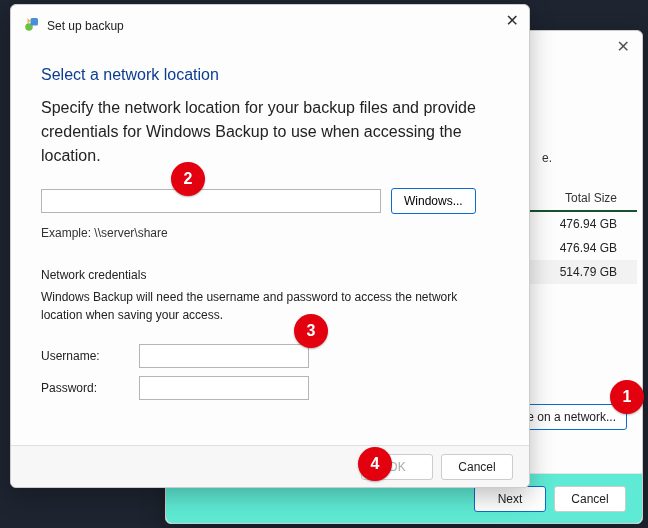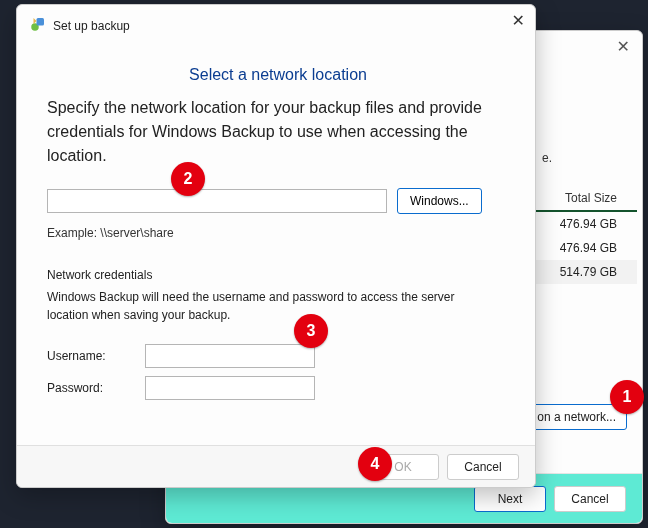--- a/index.html
+++ b/index.html
@@ -59,36 +59,36 @@
   }
   .btn {
     height:26px; min-width:72px; padding:0 14px;
     background:#fff; border:1px solid #ccc; border-radius:3px;
     font-size:12px; color:#222;
   }
   .btn.primary { border:1px solid #0a6cce; }
   .btn:disabled { color:#aaa; }
   
   .win-front {
-    left:16px; top:4px;
+    left:10px; top:4px;
     width:520px; height:484px;
     background:#fdfdfd;
   }
   .title-row {
     display:flex; align-items:center; padding:10px 12px 4px 12px;
     position:relative;
   }
   .title-row .icon { margin-right:6px; }
   .title-row .ttl { font-size:12px; color:#222; }
   .title-row .close {
     position:absolute; right:10px; top:6px;
     font-size:16px; color:#333;
   }
   .content { padding: 8px 26px 0 30px; }
-  .h-main { color:#0b3d91; font-size:16px; margin:18px 0 12px 0; font-weight:400;text-align:center;}
+  .h-main { color:#0b3d91; font-size:16px; margin:18px 0 12px 0; font-weight:400;}
   .p-desc { font-size:16px; color:#222; line-height:1.5; margin:0 0 20px 0; max-width:440px;}
   .lbl { font-size:12px; margin-bottom:4px; }
   .row-loc { display:flex; align-items:center; gap:10px; }
   .inp {
     height:24px; border:1px solid #b5b5b5; background:#fff;
     font-size:12px; padding:0 4px;
   }
   .inp-loc { width:340px; }
   .browse-btn {
     height:26px; padding:0 12px;
@@ -178,21 +178,21 @@
     <div class="h-main">Select a network location</div>
     <p class="p-desc">Specify the network location for your backup files and provide credentials for Windows Backup to use when accessing the location.</p>
 
     <div class="row-loc">
       <input class="inp inp-loc" value="" style="">
       <button class="browse-btn">Windows...</button>
     </div>
     <div class="example">Example: \\server\share</div>
 
     <div class="sub-h">Network credentials</div>
-    <p class="cred-desc">Windows Backup will need the username and password to access the server location when saving your backup.</p>
+    <p class="cred-desc">Windows Backup will need the username and password to access the network location when saving your access.</p>
 
     <div class="cred-row">
       <span class="clbl">Username:</span>
       <input class="inp" value="" style="">
     </div>
     <div class="cred-row">
       <span class="clbl">Password:</span>
       <input type="password" class="inp" value="" style="">
     </div>
   </div>

